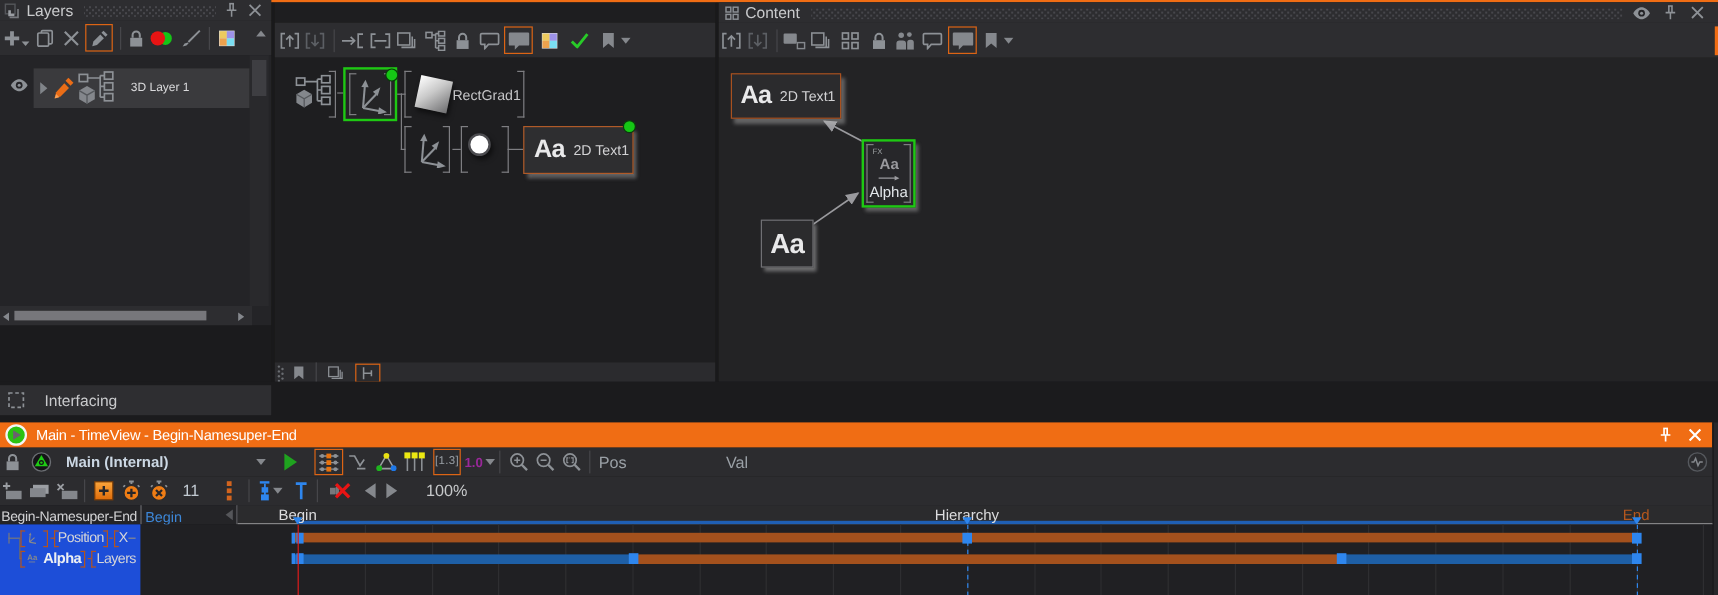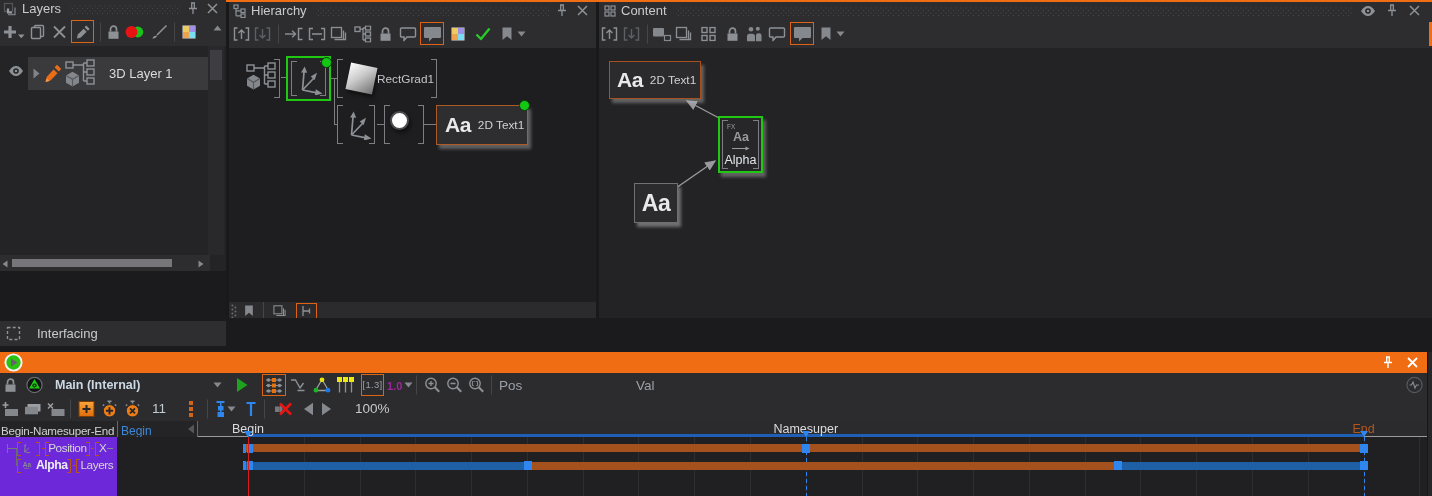--- a/index.html
+++ b/index.html
@@ -24,21 +24,21 @@
   background-size:5px 5px; background-position:0 1px, 2.5px 3.5px; }
 .toolbar { position:absolute; left:0; right:0; top:17px; height:29px; background:#2d2d30;
   display:flex; align-items:center; }
 .vsep { width:1px; height:19px; background:#46464a; }
 
 
 #layers-panel { left:0; top:2; width:226px; height:271px; }
 #layers-list { position:absolute; left:0; top:46px; right:0; bottom:16px; background:#242427; }
 #layer-row { position:absolute; left:28px; top:11px; width:180px; height:33px; background:#3a3a3d;
   display:flex; align-items:center; }
-#layer-label { font-size:13px; color:#dadadc; margin-left:13px;text-align:center; }
+#layer-label { font-size:10px; color:#dadadc; margin-left:13px;text-align:center; }
 #layers-vscroll { position:absolute; right:2px; top:0; width:16px; bottom:0; background:#29292c; }
 #layers-vthumb { position:absolute; left:2px; top:4px; width:12px; height:30px; background:#3e3e42; }
 #layers-hscroll { position:absolute; left:0; bottom:0; height:16px; width:210px; background:#2d2d30;
   display:flex; align-items:center; }
 #layers-hthumb { position:absolute; left:12px; top:4px; width:160px; height:8px; background:#77777b; }
 
 
 #interfacing-row { position:absolute; left:0; top:321px; width:226px; height:25px; background:#2e2e31; z-index:3;
   display:flex; align-items:center; }
 #interfacing-label { font-size:13px; color:#c9cacc; margin-left:16px; }
@@ -67,21 +67,21 @@
 #tv-right-strip { position:absolute; left:1427px; top:352px; width:5px; height:144px; background:#27272a;
   border-left:1px solid #161618; }
 #tv-row1 { position:absolute; left:0; top:373px; width:1427px; height:24px; background:#2c2c2f;
   display:flex; align-items:center; }
 #tv-row2 { position:absolute; left:0; top:397px; width:1427px; height:24px; background:#2c2c2f;
   display:flex; align-items:center; }
 #tv-header { position:absolute; left:0; top:421px; width:1427px; height:16px; background:#242427; }
 #tv-rows { position:absolute; left:0; top:437px; width:1427px; height:59px; background:#202023; }
 #tl-ruler { position:absolute; left:198px; top:0; width:1229px; height:16px; background:#2b2b2d; }
 #tl-area { position:absolute; left:198px; top:0; width:1229px; height:59px; overflow:hidden; }
-.rowlabels { position:absolute; left:0; top:0; width:117px; height:59px; background:#6d28d9; }
+.rowlabels { position:absolute; left:0; top:0; width:117px; height:59px; background:#1d4ed8; }
 .tr-txt { font-size:11.8px; letter-spacing:-0.45px; color:#d6d6d8; white-space:nowrap; }
 .okb-l { border-left:1.2px solid #b4541e; border-top:1.2px solid #b4541e; border-bottom:1.2px solid #b4541e; width:4px; height:14px; }
 .okb-r { border-right:1.2px solid #b4541e; border-top:1.2px solid #b4541e; border-bottom:1.2px solid #b4541e; width:4px; height:14px; }
 #val-col { position:absolute; left:117px; top:0; width:81px; height:59px; background:#1e1e21;
   border:1.5px solid #1a6fdc; border-bottom:none; }
 .valbox { position:absolute; left:2px; width:74px; height:16px; border:1px solid #1a6fdc; background:#1d1d1f;
   display:flex; align-items:center; justify-content:center; }
 .valtxt { font-size:13px; color:#ded8c8; }
 .gridline { position:absolute; top:0; bottom:0; width:1px; background:#2e2e31; }
 .tlbar { position:absolute; height:8px; }
@@ -249,46 +249,20 @@
 <div id="interfacing-row">
   <span style="margin-left:6px;">
       <svg width="15" height="15" viewBox="0 0 15 15">
         <rect x="1.5" y="1.5" width="12" height="12" fill="none" stroke="#8d9196" stroke-width="1.4" stroke-dasharray="3 2.2"></rect>
       </svg>
     </span>
   <span id="interfacing-label">Interfacing</span>
 </div>
 
 <div class="panel" id="hierarchy-panel">
-  <div class="ptitle">
-    <span style="margin-left:4px;">
-        <svg width="13" height="14" viewBox="0 0 13 14">
-          <g fill="none" stroke="#8d9196" stroke-width="1.2">
-            <rect x="1" y="1" width="4" height="3.5"></rect>
-            <rect x="8" y="5" width="4" height="3.5"></rect>
-            <rect x="8" y="10" width="4" height="3.5"></rect>
-            <path d="M3 4.5v7.3M3 6.8h5M3 11.8h5"></path>
-          </g>
-        </svg>
-      </span>
-    <span class="tlabel">Hierarchy</span>
-    <span class="dots"></span>
-    <span style="margin-right:10px;">
-        <svg width="10" height="13" viewBox="0 0 10 13">
-          <g stroke="#8d9196" fill="none" stroke-width="1.3">
-            <path d="M3 1h4M3.7 1v5M6.3 1v5M1 6.5h8M5 6.5V12"></path>
-          </g>
-        </svg>
-      </span>
-    <span style="margin-right:8px;">
-        <svg width="11" height="11" viewBox="0 0 11 11">
-          <path d="M1 1l9 9M10 1l-9 9" stroke="#8d9196" stroke-width="1.5"></path>
-        </svg>
-      </span>
-  </div>
   <div class="toolbar" id="hier-toolbar">
     <span class="ti" style="left:4px;">
         <svg width="17" height="15" viewBox="0 0 17 15">
           <g fill="none" stroke="#8d9196" stroke-width="1.4">
             <path d="M4.5 1.5H1.5v12h3M12.5 1.5h3v12h-3M8.5 12.5V3.5M5.5 6.5l3-3 3 3"></path>
           </g>
         </svg>
       </span>
     <span class="ti" style="left:25px;">
         <svg width="17" height="15" viewBox="0 0 17 15">
@@ -638,20 +612,21 @@
 
 <div id="tv-gap"></div>
 
 <div id="tv-titlebar">
   <span style="margin-left:4px;">
       <svg width="19" height="19" viewBox="0 0 19 19">
         <circle cx="9.5" cy="9.5" r="8.1" fill="#2cc212" stroke="#f5f5f5" stroke-width="1.9"></circle>
         <path d="M7 5.5v8l6.5-4z" fill="#6b5f70"></path>
       </svg>
     </span>
+  <span id="tv-title">Main - TimeView - Begin-Namesuper-End</span>
   <span style="flex:1"></span>
   <span style="margin-right:14px;">
       <svg width="10" height="13" viewBox="0 0 10 13">
         <g stroke="#ffffff" fill="none" stroke-width="1.4">
           <path d="M3 1h4M3.7 1v5M6.3 1v5M1 6.5h8M5 6.5V12"></path>
         </g>
       </svg>
     </span>
   <span style="margin-right:9px;">
       <svg width="11" height="11" viewBox="0 0 11 11">
@@ -767,21 +742,21 @@
     </span>
   <span class="ti" style="left:468px;">
       <svg width="17" height="17" viewBox="0 0 17 17">
         <circle cx="7" cy="7" r="5.2" fill="none" stroke="#8d9196" stroke-width="1.4"></circle>
         <path d="M5.6 5h-1.2v4h1.2M8.4 5h1.2v4H8.4M6.4 5h0.7M7.9 5h0.7" stroke="#8d9196" stroke-width="1" fill="none"></path>
         <path d="M10.8 10.8l4.4 4.4" stroke="#8d9196" stroke-width="2"></path>
       </svg>
     </span>
   <span class="sepv" style="left:491px;"></span>
   <span class="abs" style="left:499px;top:5px;font-size:13.5px;color:#9aa0a6;">Pos</span>
-  <span class="abs" style="left:636px;top:5px;font-size:13.5px;color:#9aa0a6;">Val</span>
+  <span class="abs" style="left:605px;top:5px;font-size:13.5px;color:#9aa0a6;">Val</span>
   <span class="ti" style="left:1406px;">
       <svg width="17" height="17" viewBox="0 0 17 17">
         <circle cx="8.5" cy="8.5" r="7.6" fill="none" stroke="#56595e" stroke-width="1.2"></circle>
         <path d="M3.5 8.5h2L7 5.5l2 6 1.5-3h2.5" fill="none" stroke="#85888d" stroke-width="1.2"></path>
       </svg>
     </span>
 </div>
 <div id="tv-row2" style="position:absolute;">
   <span class="ti" style="left:1px;">
       <svg width="19" height="16" viewBox="0 0 19 16">
@@ -890,21 +865,21 @@
       <svg width="8" height="10" viewBox="0 0 8 10">
         <path d="M7 0.5v9L1 5z" fill="#55565a"></path>
       </svg>
     </span>
   <span class="abs" style="left:197px;top:0;width:1px;height:16px;background:#68686c;"></span>
   <div id="tl-ruler">
       <div class="abs" style="left: 0px; top: 14.5px; width: 1229px; height: 1.5px; background: rgb(154, 154, 156);"></div>
       <div class="abs" style="left: 50px; top: 13px; width: 1115.5px; height: 2.5px; background: rgb(31, 95, 180);"></div>
       <span class="rlabel" style="left: 50px; color: rgb(220, 220, 222); transform: translateX(-50%);">Begin</span>
       <span class="rmarker" style="left: 50px;"></span>
-      <span class="rlabel" style="left: 607.75px; color: rgb(220, 220, 222);">Namesuper</span>
+      <span class="rlabel" style="left: 607.75px; color: rgb(220, 220, 222);">Hierarchy</span>
       <span class="rmarker" style="left: 607.75px;"></span>
       <span class="rlabel" style="left: 1165.5px; color: rgb(180, 87, 30);">End</span>
       <span class="rmarker" style="left: 1165.5px;"></span>
     </div>
 </div>
 
 <div id="tv-rows">
   <div class="rowlabels" id="rowlabels">
 
     <span class="abs" style="left:6.5px;top:6.5px;width:1px;height:9.5px;background:#78787c;"></span>

